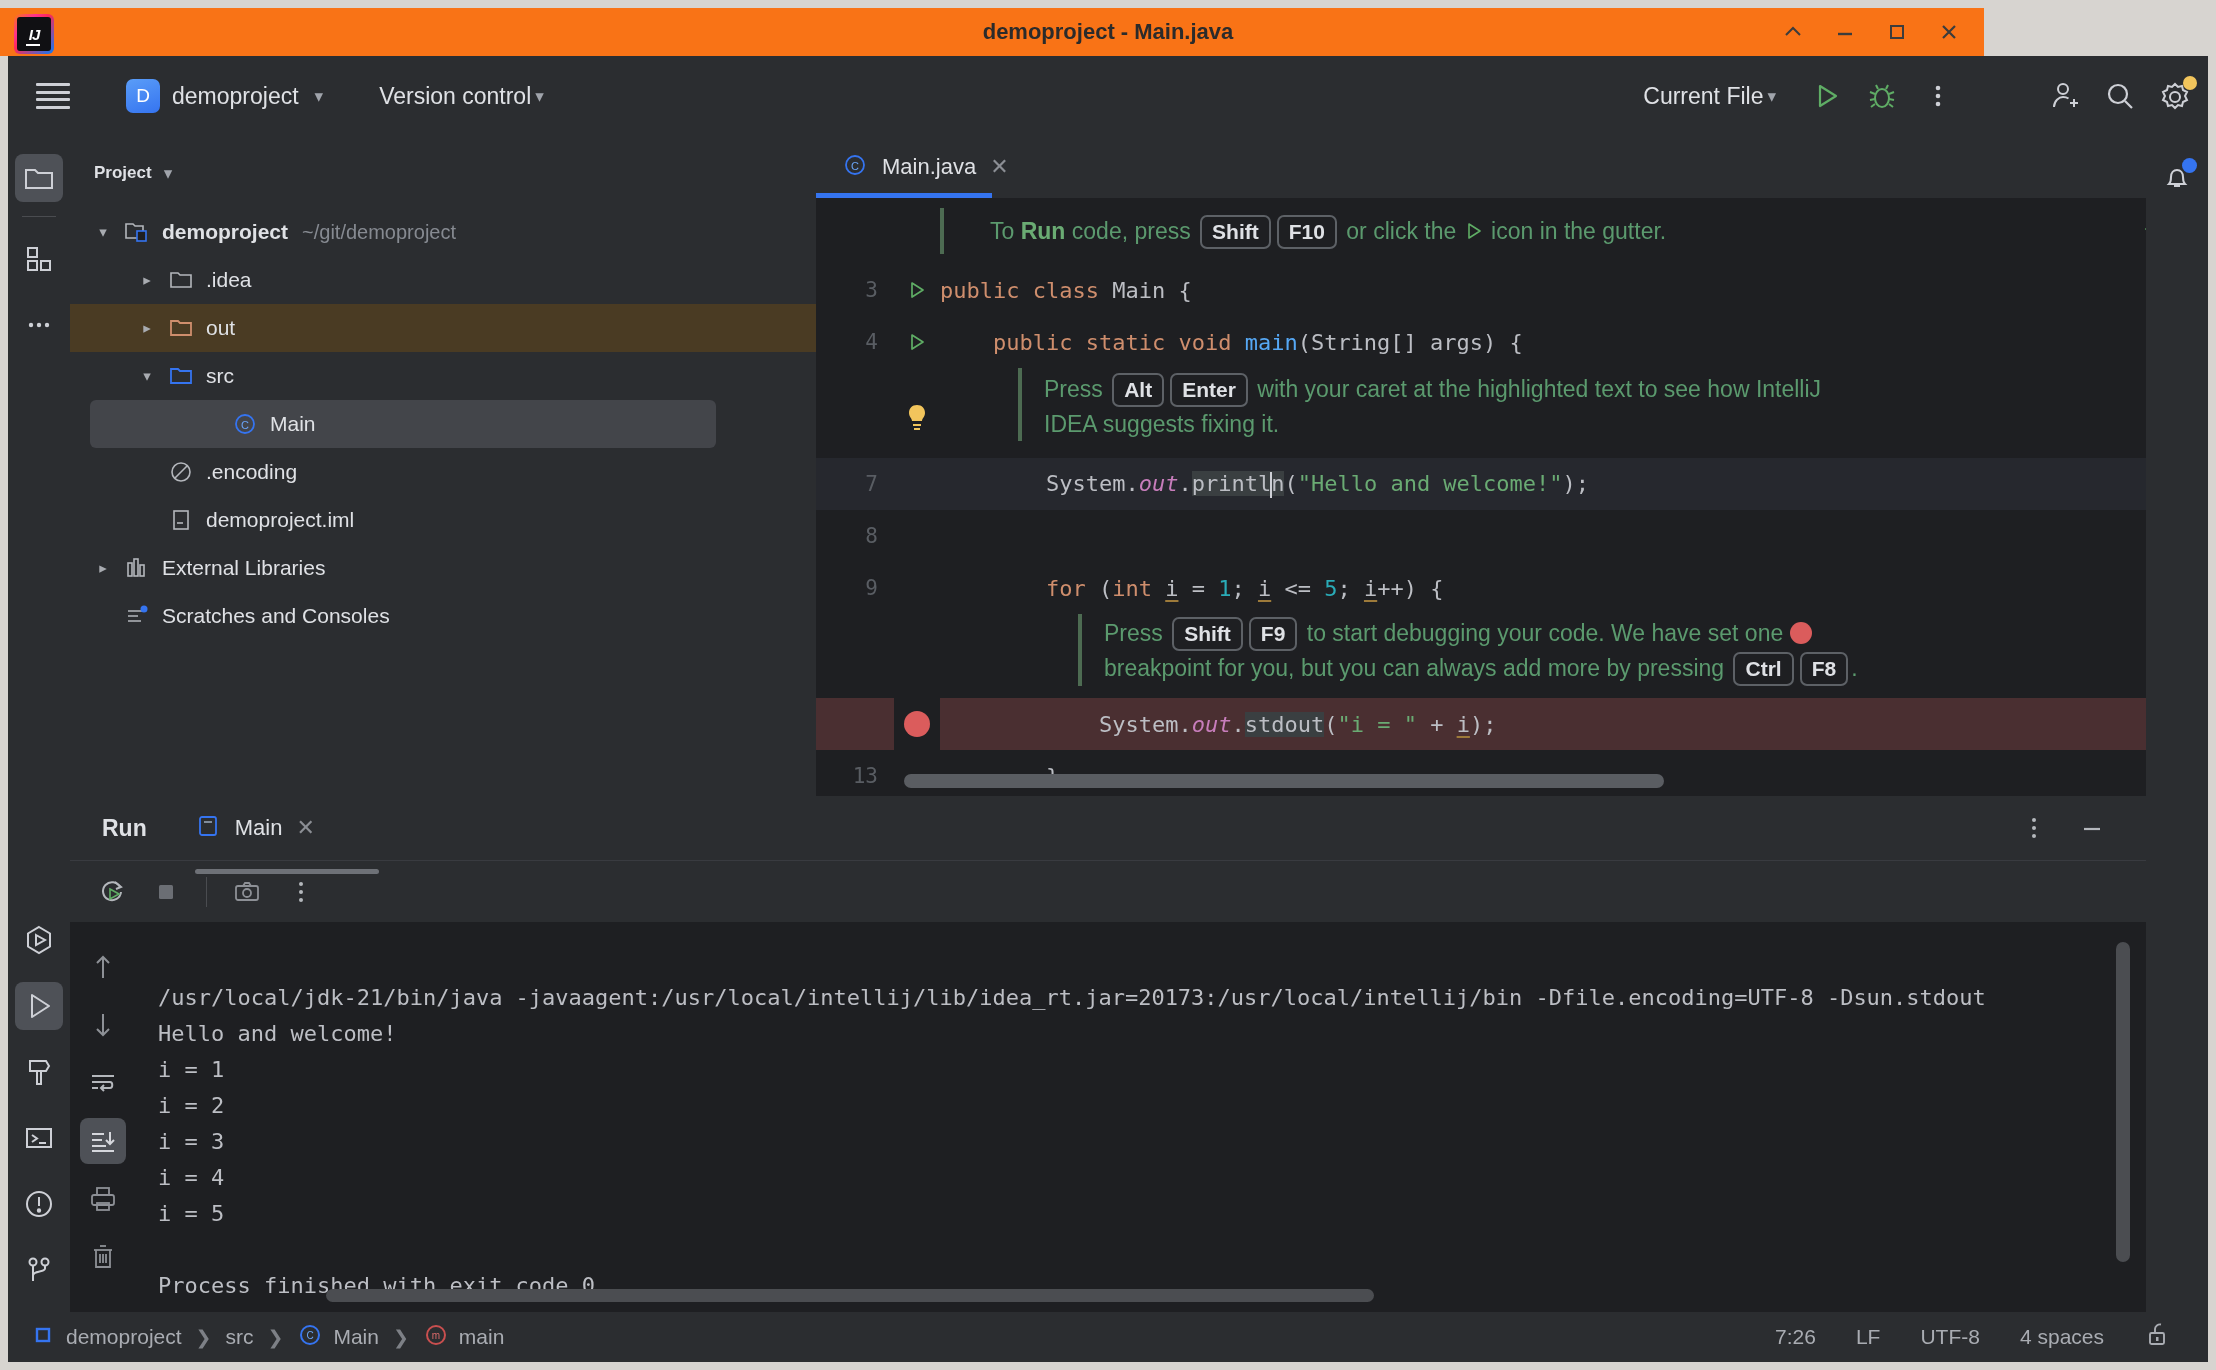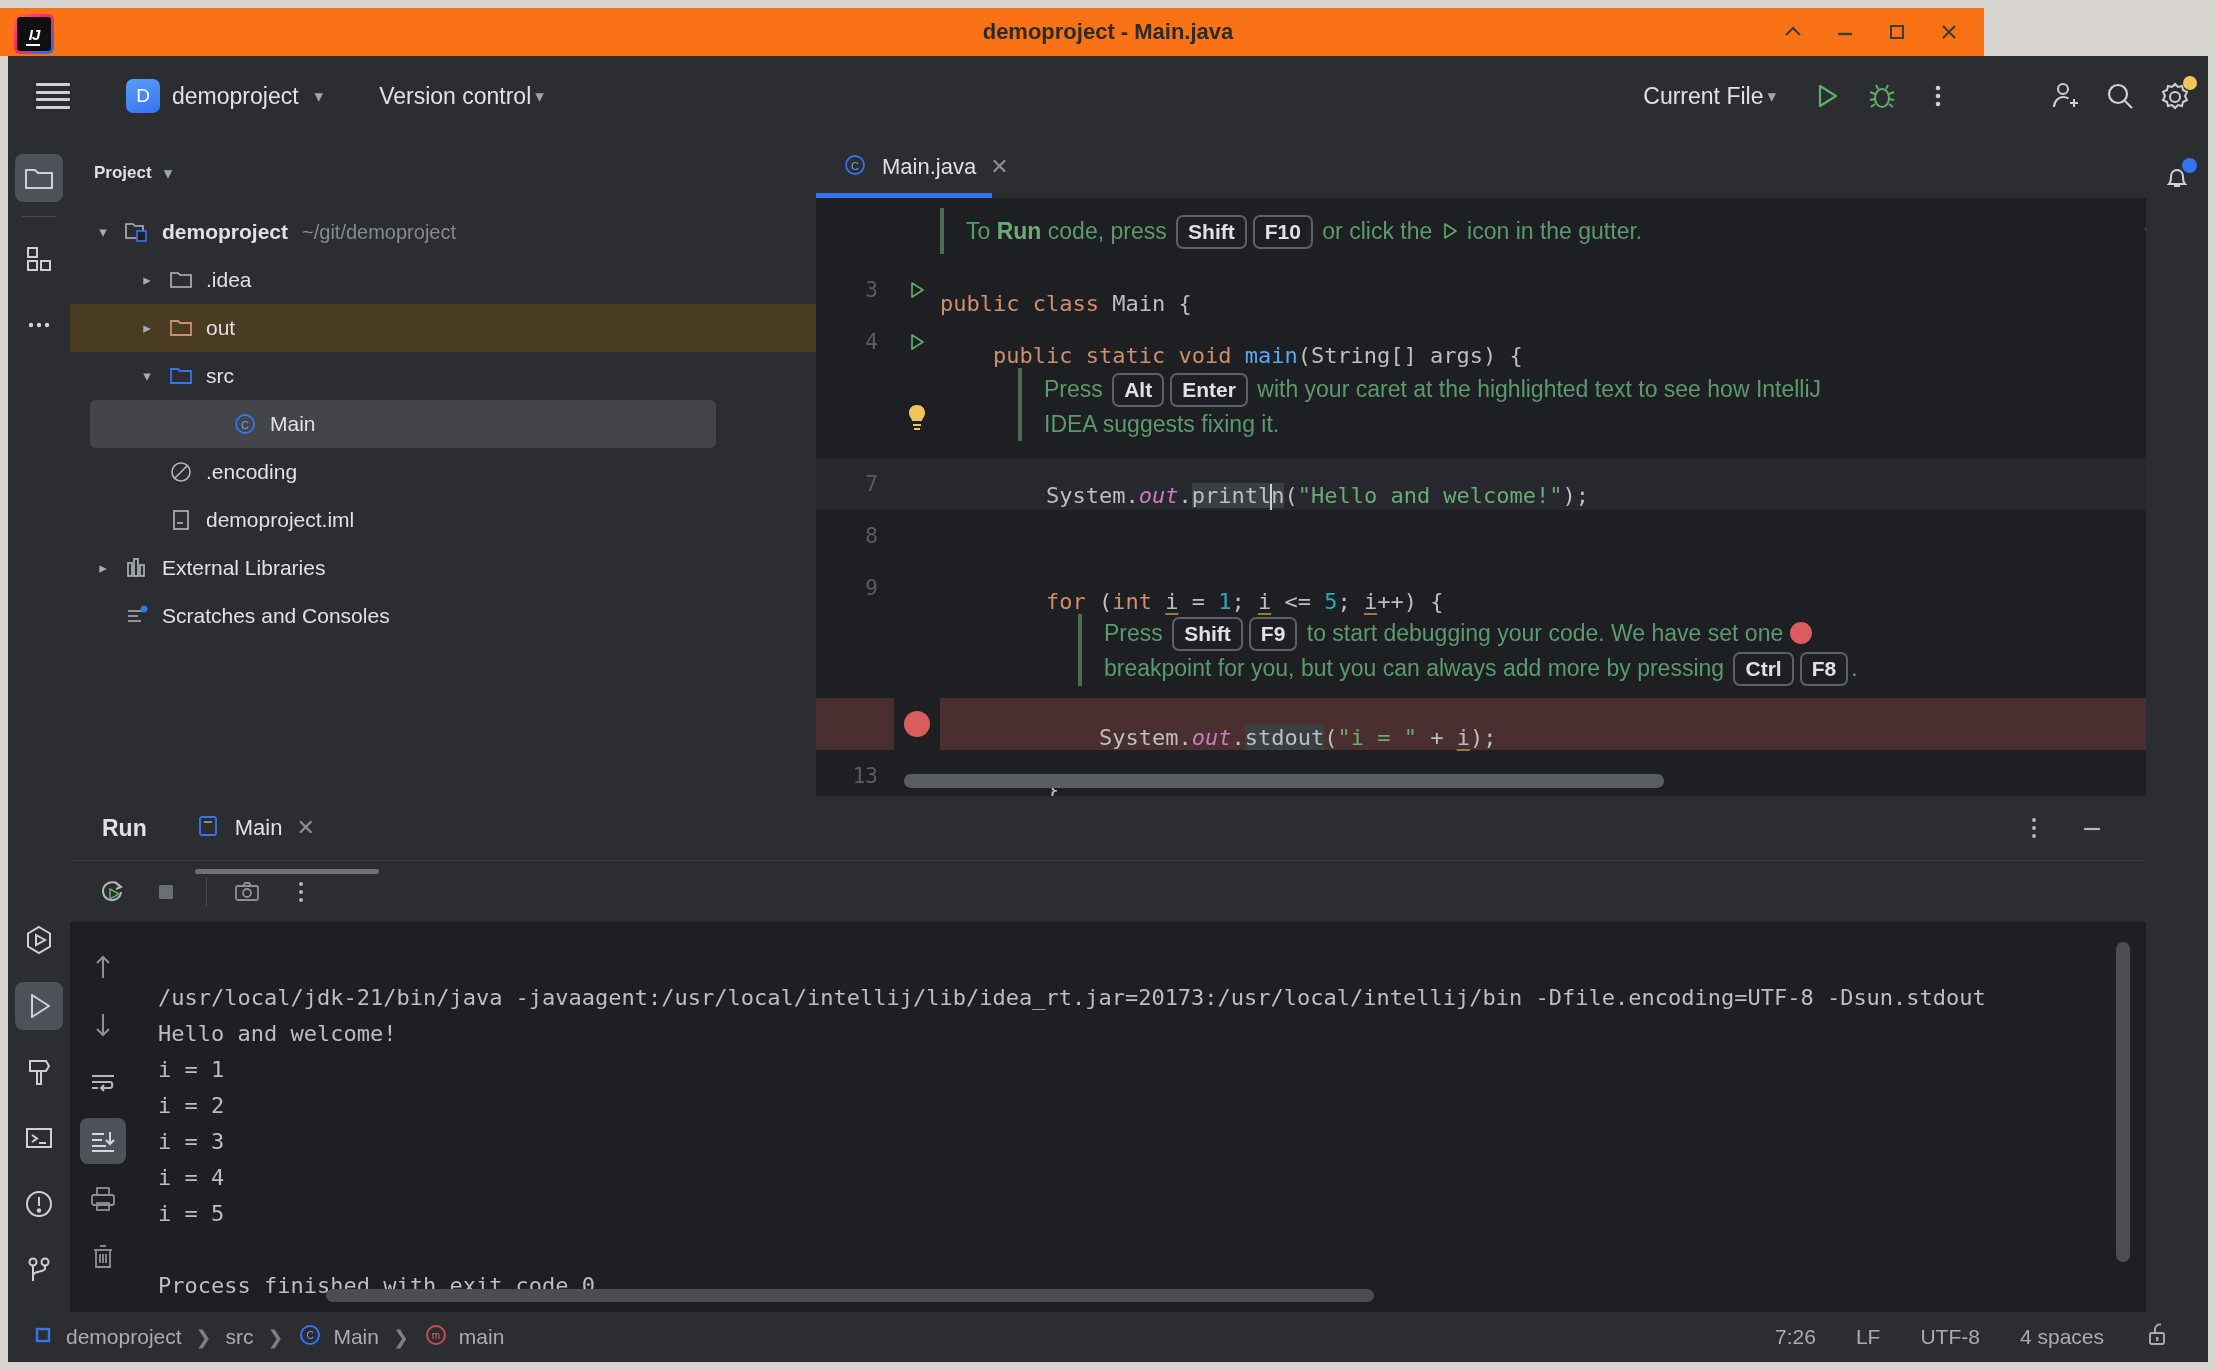--- a/index.html
+++ b/index.html
@@ -126,21 +126,21 @@
     font-family: "DejaVu Sans Mono", monospace;
   }
   .hintrow { display: flex; align-items: flex-start; position: relative; }
   .gutter-num {
     width: 78px; text-align: right; padding-right: 16px;
     color: #595d63; font-size: 21px; font-family: "DejaVu Sans Mono", monospace;
     flex: none;
   }
   .gutter-icon { width: 46px; display: flex; justify-content: center; align-items: center; flex: none; }
   .codeline {
-    height: 52px; display: flex; align-items: flex-end; position: relative;
+    height: 52px; display: flex; align-items: center; position: relative;
   }
   .codetext { font-size: 22px; color: #bcbec4; white-space: pre; font-family: "DejaVu Sans Mono", monospace; }
   .kw { color: #cf8e6d; }
   .fn { color: #56a8f5; }
   .str { color: #6aab73; }
   .num { color: #2aacb8; }
   .fld { color: #c77dbb; font-style: italic; }
   .warnu { text-decoration: underline; text-decoration-color: #9d7a3a; text-underline-offset: 4px; }
   .hl-ident { background: #3a3f41; }
   .caret { display: inline-block; width: 2px; height: 26px; background: #ced0d6; vertical-align: middle; margin: 0 -1px; }
@@ -523,21 +523,21 @@
             <circle cx="15" cy="23" r="2.1"></circle>
           </svg>
       </div>
     </div>
 
     <div class="editor">
 
       <div class="hintrow" style="margin-top:10px;height:56px;">
         <div class="gutter-num"></div>
         <div class="gutter-icon"></div>
-        <div class="banner" style="align-items:center;height:46px;">
+        <div class="banner" style="align-items:center;height:46px;gap:24px;">
           <div class="bar"></div>
           <div style="padding-top:2px;">
             <span>To </span><b>Run</b><span> code, press </span><span class="keycap">Shift</span><span class="keycap">F10</span><span> or click the </span><span class="play-inline"><svg width="22" height="22" viewBox="0 0 22 22">
                   <path d="M6 4 L17 11 L6 18 Z" stroke="#5fad65" stroke-width="1.6" fill="none" stroke-linejoin="round"></path>
                 </svg></span><span> icon in the gutter.</span>
           </div>
         </div>
       </div>
 
       <div class="hintrow">

